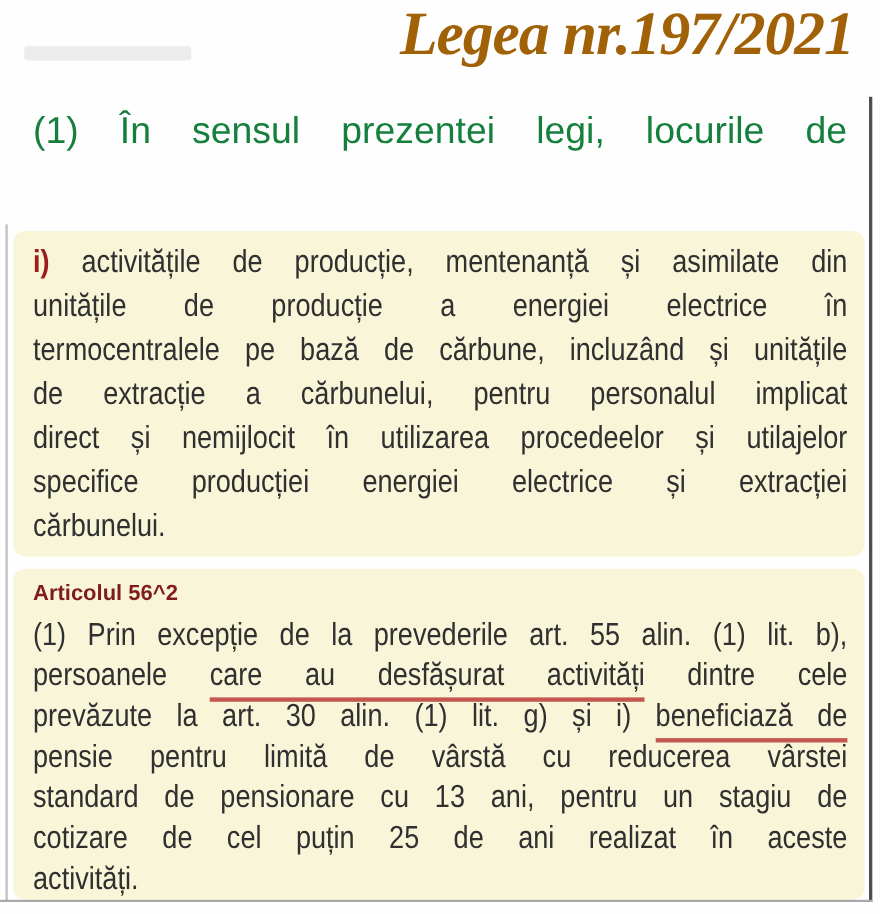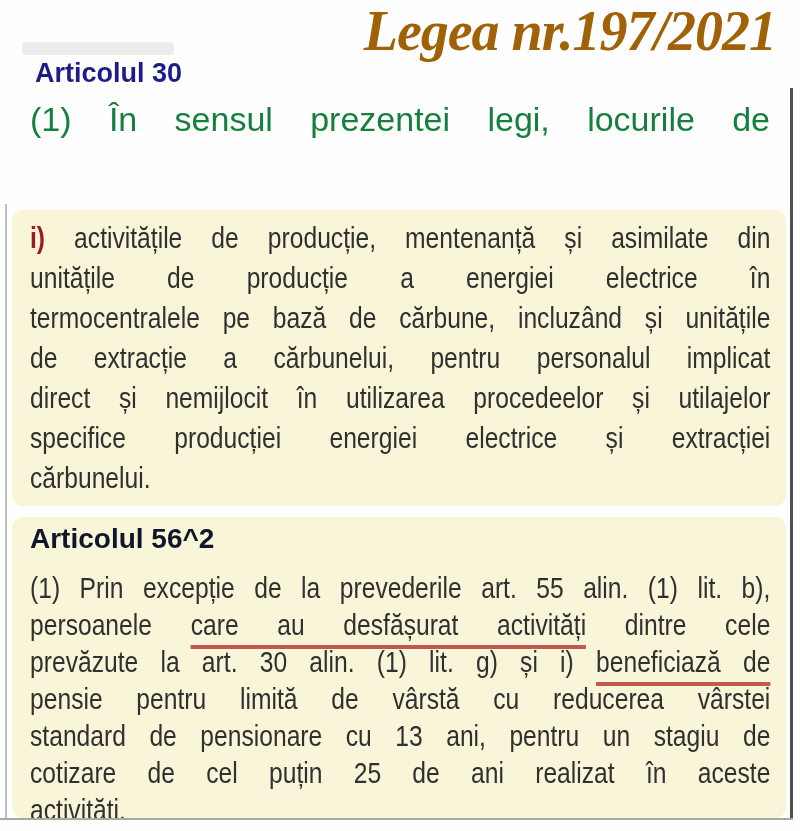--- a/index.html
+++ b/index.html
@@ -69,24 +69,24 @@
     top: 210px;
     height: 296px;
     padding: 8px 16px 0 18px;
   }
   .box2 {
     top: 517px;
     height: 301px;
     padding: 5px 16px 0 18px;
   }
   .art56-heading {
-    font-size: 28px;
+    font-size: 20px;
     line-height: 34px;
-    color: #0f172a;
-    margin-bottom: 14px;
+    color: #7f1d1d;
+    margin-bottom: 3px;
   }
   .condense {
     width: 871px;
     transform: scaleX(0.85);
     transform-origin: 0 0;
     color: #303030;
   }
   .box1 .condense { font-size: 29px; line-height: 40px; }
   .box2 .condense { font-size: 29px; line-height: 37px; }
   .marker {
@@ -118,21 +118,20 @@
 </style>
 </head>
 <body>
 
 <div class="page">
 
   <div class="smudge"></div>
 
   <h1 class="doc-title">Legea nr.197/2021</h1>
 
-  <h2 class="art-heading art30-heading">Articolul 30</h2>
 
   <div class="para1">
     <div class="jline">(1) În sensul prezentei legi, locurile de</div>
   </div>
 
   <div class="hl-box box1">
     <div class="condense">
       <div class="jline"><span class="marker">i)</span> <span>activitățile de producție, mentenanță și asimilate din</span></div>
       <div class="jline">unitățile de producție a energiei electrice în</div>
       <div class="jline">termocentralele pe bază de cărbune, incluzând și unitățile</div>

